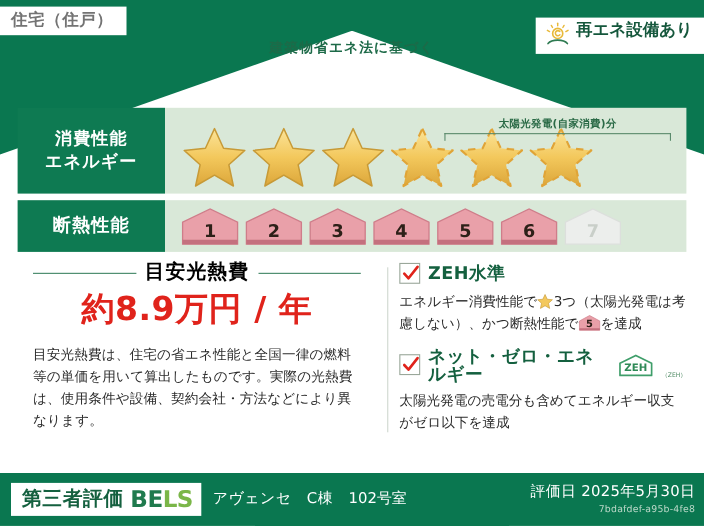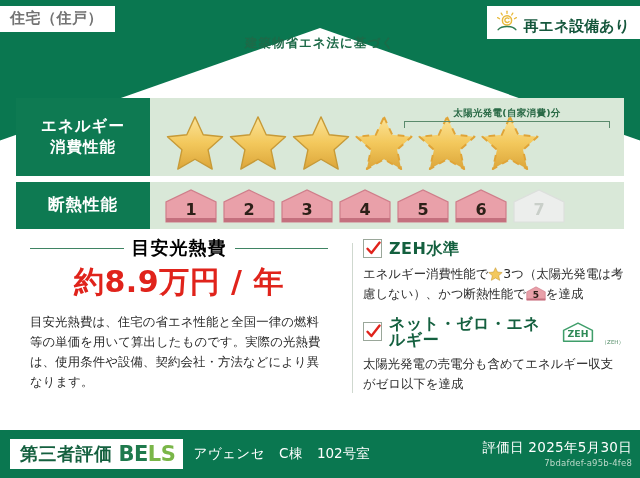--- a/index.html
+++ b/index.html
@@ -20,24 +20,24 @@
   .badge-dwelling {
     position: absolute; left: 0; top: 6px;
     background: #ffffff;
     padding: 5px 12px 6px 10px;
     font-size: 15px; font-weight: bold;
     color: #737373; letter-spacing: .5px;
     line-height: 1;
     z-index: 6;
   }
   .badge-renew {
-    position: absolute; right: 0; top: 6px;
+    position: absolute; right: 0; top: 16px;
     background: #ffffff;
     padding: 4px 10px 5px 8px;
-    display: flex; align-items: flex-end; gap: 5px;
+    display: flex; align-items: flex-start; gap: 5px;
     z-index: 6;
   }
   .badge-renew .txt {
     font-size: 15px; font-weight: bold; color: #15573c; line-height: 1;
   }
   .sun-icon { width: 24px; height: 24px; display: block; }
 
   
   .house {
     position: absolute; left: 0; right: 0; top: 28px; bottom: 48px;
@@ -267,22 +267,22 @@
   </div>
 
   <div class="title-wrap">
     <div class="title-sub">建築物省エネ法に基づく</div>
   </div>
 
   <div class="content">
 
     <div class="perf-row row-energy">
       <div class="perf-label">
+        <span>消費性能</span>
         <span>エネルギー</span>
-        <span>消費性能</span>
       </div>
       <div class="energy-body">
 
         <div class="pv-bracket">
           <div class="pv-text">太陽光発電(自家消費)分</div>
           <div class="pv-line"></div>
         </div>
 
         <div class="stars">
           <span>

